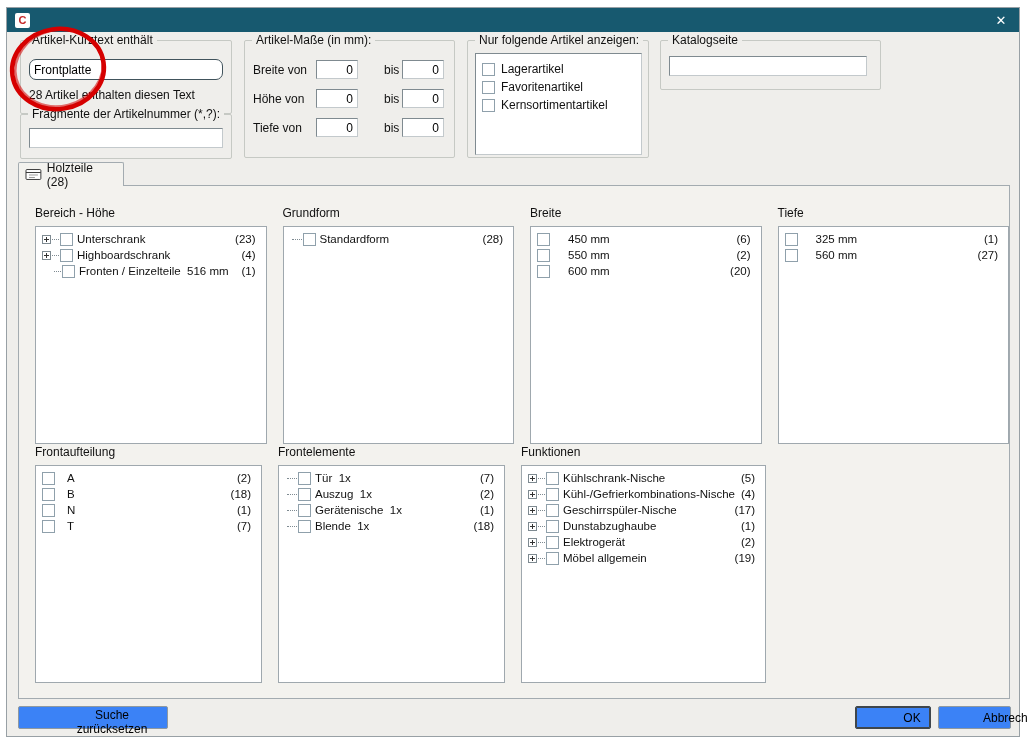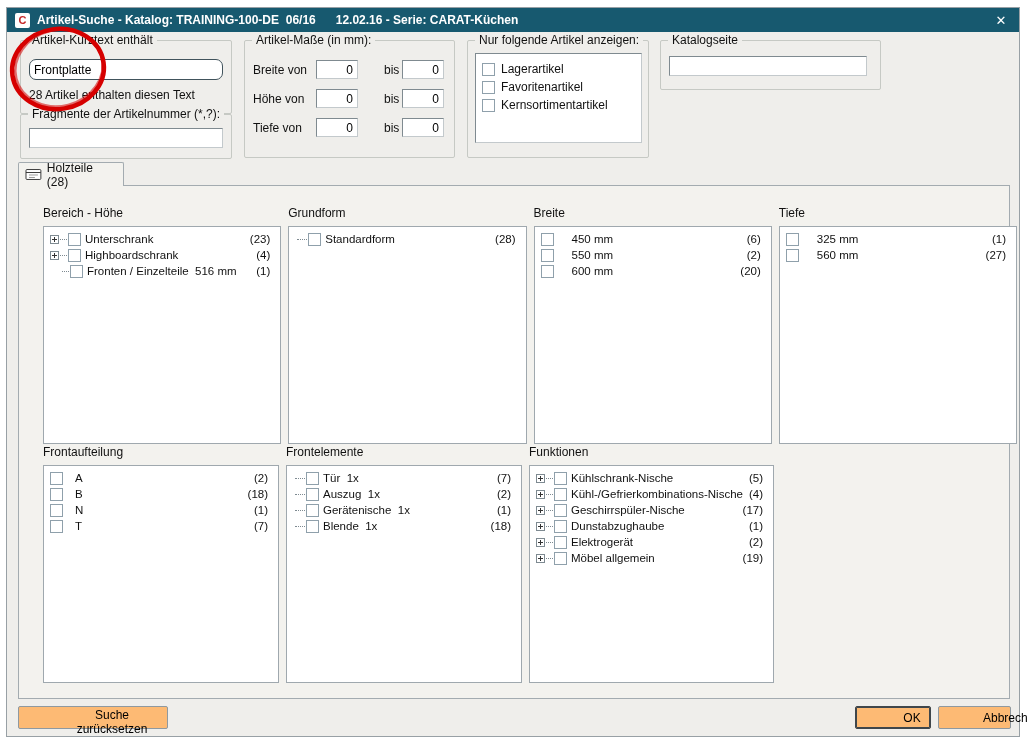--- a/index.html
+++ b/index.html
@@ -36,52 +36,51 @@
   .listbox{position:absolute;background:#fff;border:1px solid;
     border-color:#7f8a90 #c3c9cc #c3c9cc #7f8a90;padding:6px 6px;}
   .opt{display:flex;align-items:center;gap:6px;height:18px;}
   .cb{width:13px;height:13px;background:#fff;border:1px solid #8fa0ab;flex:none;}
   
   .tab{position:absolute;left:11px;top:154px;width:106px;height:24px;background:var(--tab-bg);
     border:1px solid #a3abb0;border-bottom:none;border-radius:2px 2px 0 0;z-index:2;
     display:flex;align-items:center;gap:5px;padding:0 6px;}
   .tabcontent{position:absolute;left:11px;top:177px;width:992px;height:514px;
     background:var(--tab-bg);border:1px solid #a3abb0;z-index:1;}
-  .section{position:absolute;left:24px;width:974px;display:grid;
-    grid-template-columns:repeat(4,1fr);column-gap:7px;}
+  .section{position:absolute;left:16px;width:974px;display:grid;
+    grid-template-columns:repeat(4,1fr);column-gap:16px;}
   .s1{top:20px;} .s2{top:259px;}
   .ptitle{height:16px;margin-bottom:4px;}
   .pbox{height:218px;background:#fff;border:1px solid #9fa8ae;padding:4px 0;overflow:hidden;}
   .row{display:flex;align-items:center;height:16px;padding:0 10px 0 6px;font-size:11.5px;}
   .exp{width:9px;height:9px;flex:none;border:1px solid #7e8a91;background-color:#fff;
     background-image:linear-gradient(#333,#333),linear-gradient(#333,#333);
     background-size:5px 1px,1px 5px;background-position:center;background-repeat:no-repeat;}
   .exps{width:11px;flex:none;}
   .tdash{width:7px;height:0;border-top:1px dotted #7e8a91;flex:none;margin:0 1px;}
   .dash-lead{width:10px;margin-left:2px;}
   .lbl{white-space:pre;margin-left:4px;}
   .gap18{margin-left:18px;text-align:right;} .gap12{margin-left:12px;}
   .cnt{margin-left:auto;padding-left:6px;white-space:nowrap;}
   
-  .btn{position:absolute;top:698px;height:23px;background:#fdba74;border:1px solid #8f99a0;
+  .btn{position:absolute;top:698px;height:23px;background:#3b82f6;border:1px solid #8f99a0;
     font-family:inherit;font-size:12px;border-radius:2px;cursor:default;padding-left:44px;}
   .btn-reset{left:11px;width:150px;}
   .btn-ok{left:848px;width:76px;border:1px solid #3f464b;box-shadow:inset 0 0 0 1px #3f464b;}
   .btn-cancel{left:931px;width:73px;}
   
   .annotation{position:absolute;left:4px;top:20px;z-index:50;pointer-events:none;}
 </style>
 </head>
 <body>
 
 <div class="dialog">
 
   <div class="titlebar">
     <span class="appicon">C</span>
-    <span class="title">Artikel-Suche - Katalog: TRAINING-100-DE  06/16      12.02.16 - Serie: CARAT-Küchen</span>
     <span class="close">✕</span>
   </div>
 
   <div class="group" style="left:13px;top:32px;width:212px;height:74px;">
     <span class="glabel">Artikel-Kurztext enthält</span>
     <input class="tinput focused" style="left: 8px; top: 18px; width: 194px; height: 21px; border-radius: 7px;" value="Frontplatte">
     <span class="hint" style="left:8px;top:47px;">28 Artikel enthalten diesen Text</span>
   </div>
 
   <div class="group" style="left:13px;top:106px;width:212px;height:45px;">
@@ -103,21 +102,21 @@
     <input class="tinput num" style="left: 157px; top: 48px; width: 42px; height: 19px;" value="0">
 
     <span class="flabel" style="left:8px;top:80px;">Tiefe von</span>
     <input class="tinput num" style="left: 71px; top: 77px; width: 42px; height: 19px;" value="0">
     <span class="flabel" style="left:139px;top:80px;">bis</span>
     <input class="tinput num" style="left: 157px; top: 77px; width: 42px; height: 19px;" value="0">
   </div>
 
   <div class="group" style="left:460px;top:32px;width:182px;height:118px;">
     <span class="glabel">Nur folgende Artikel anzeigen:</span>
-    <div class="listbox" style="left:7px;top:12px;width:167px;height:90px;">
+    <div class="listbox" style="left:7px;top:12px;width:167px;height:102px;">
       <div class="opt">
         <span class="cb"></span>
         <span>Lagerartikel</span>
       </div>
       <div class="opt">
         <span class="cb"></span>
         <span>Favoritenartikel</span>
       </div>
       <div class="opt">
         <span class="cb"></span>

